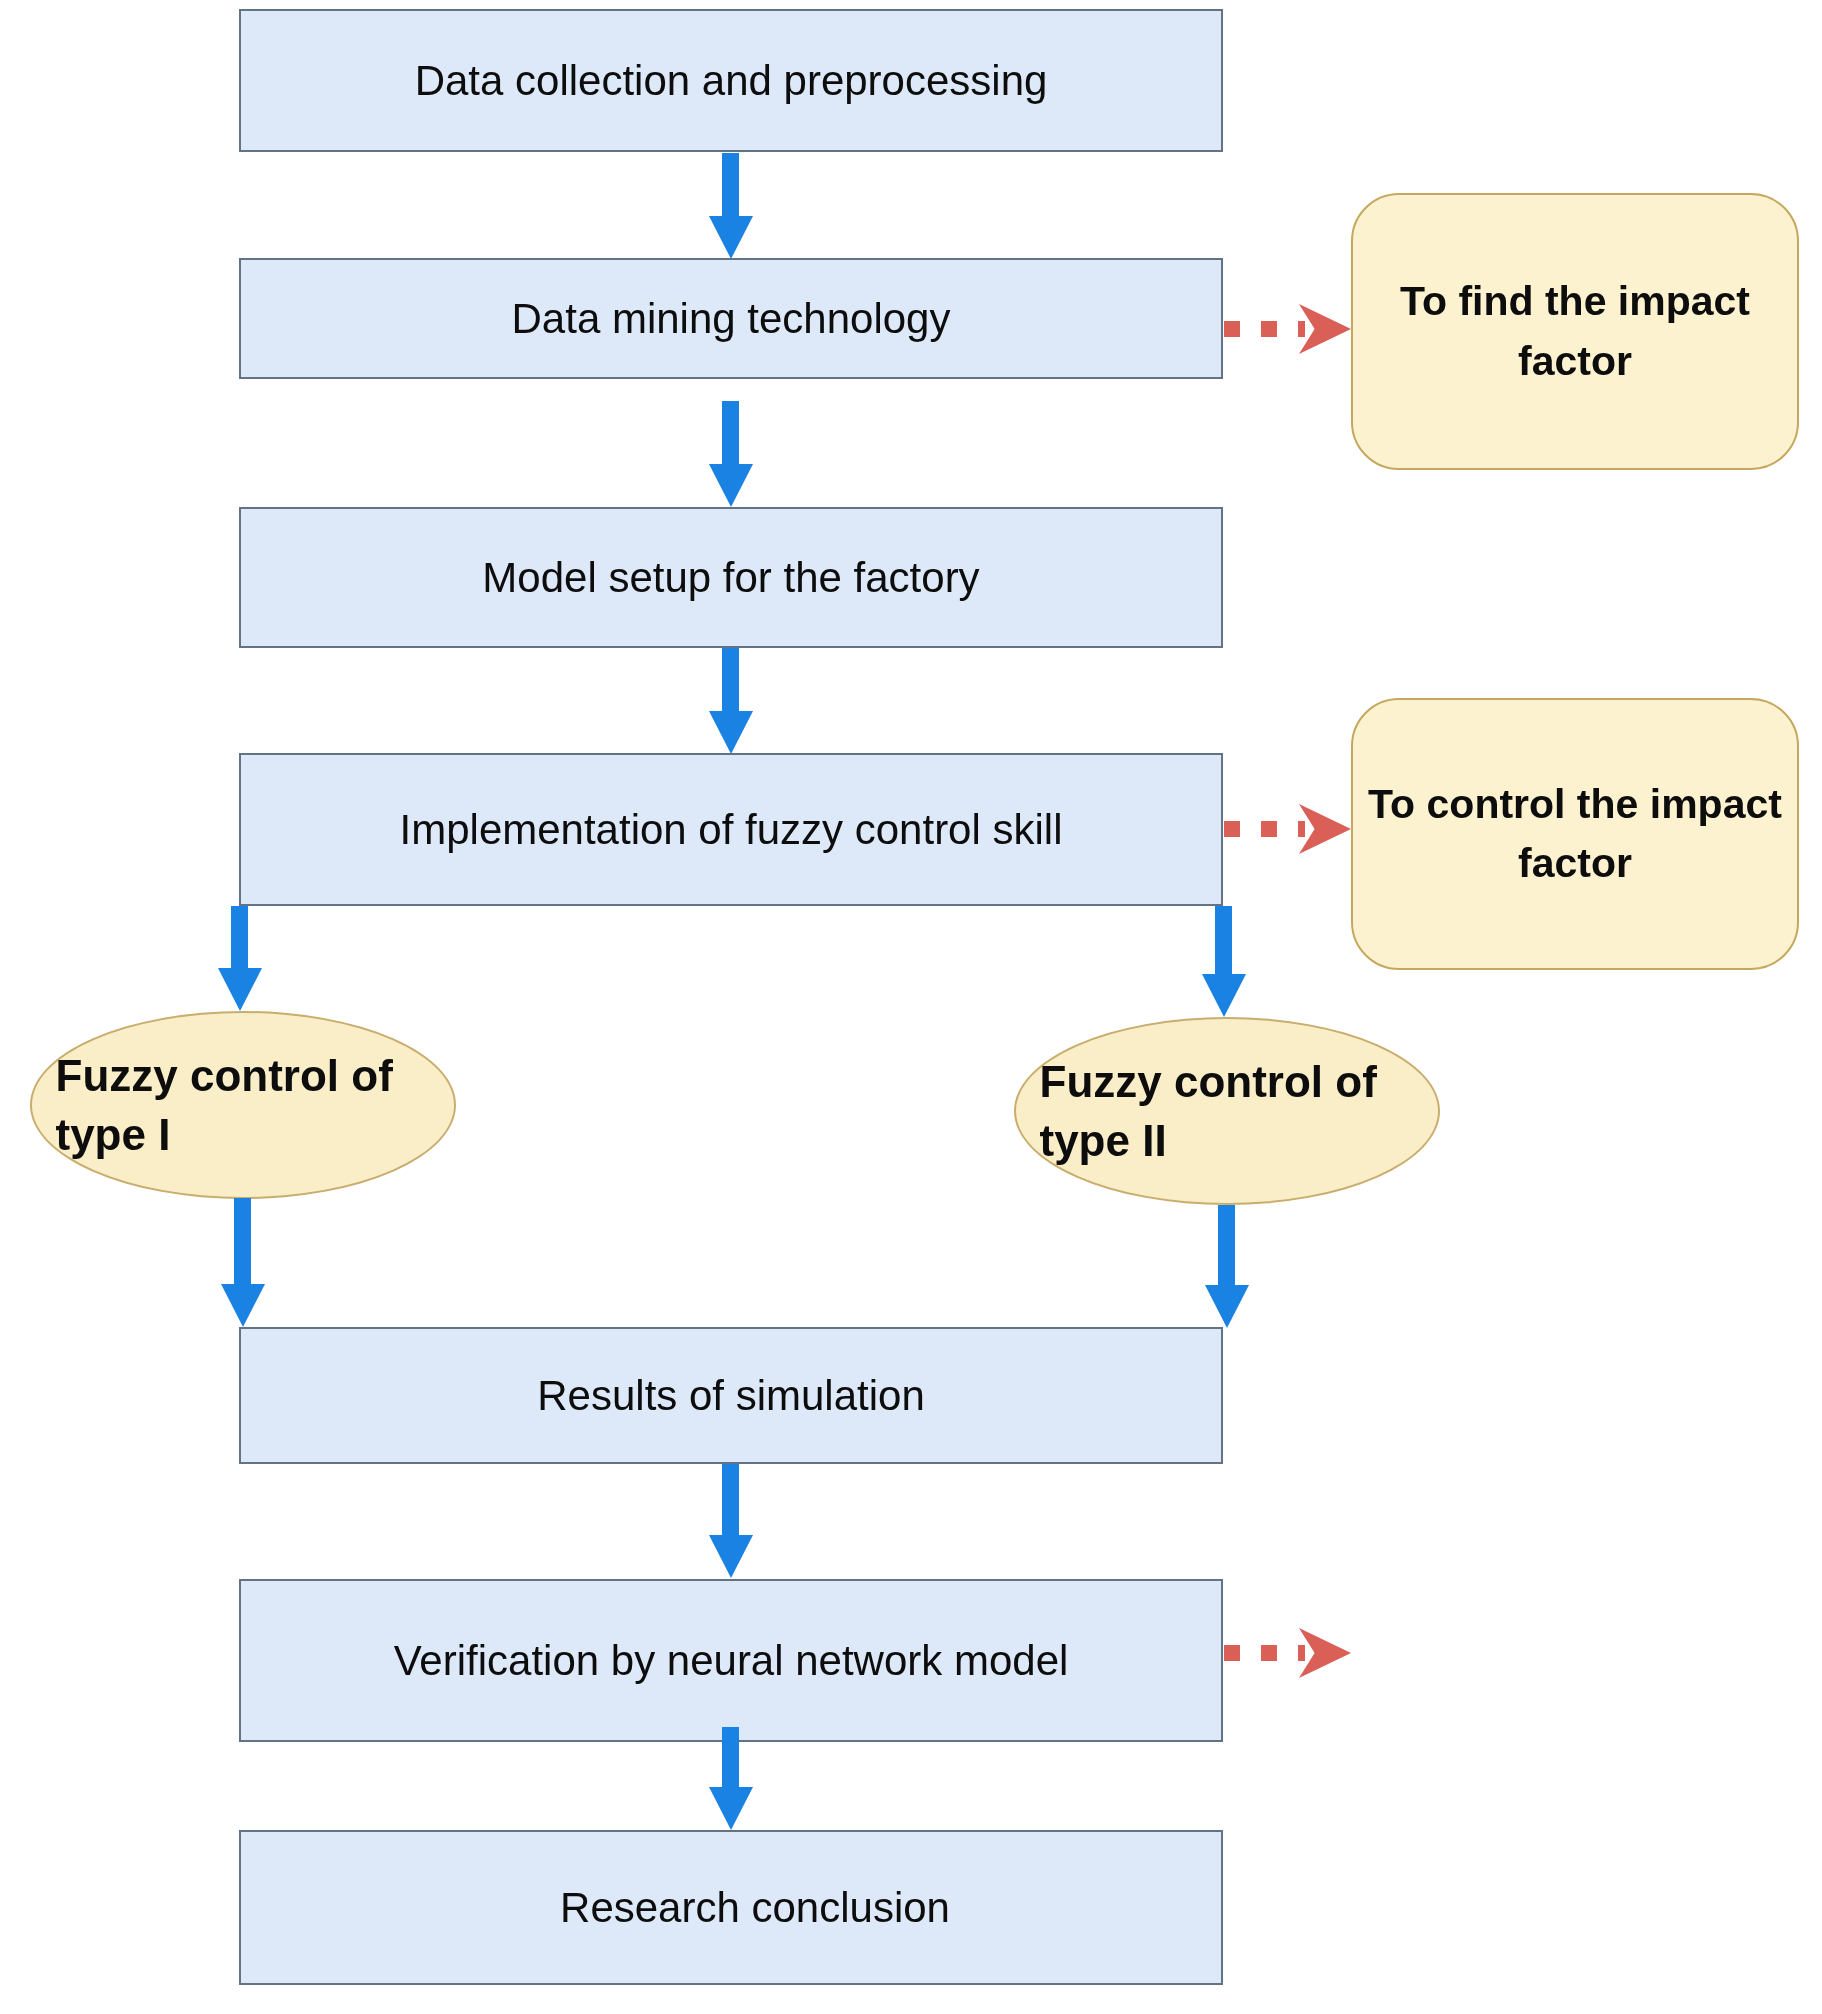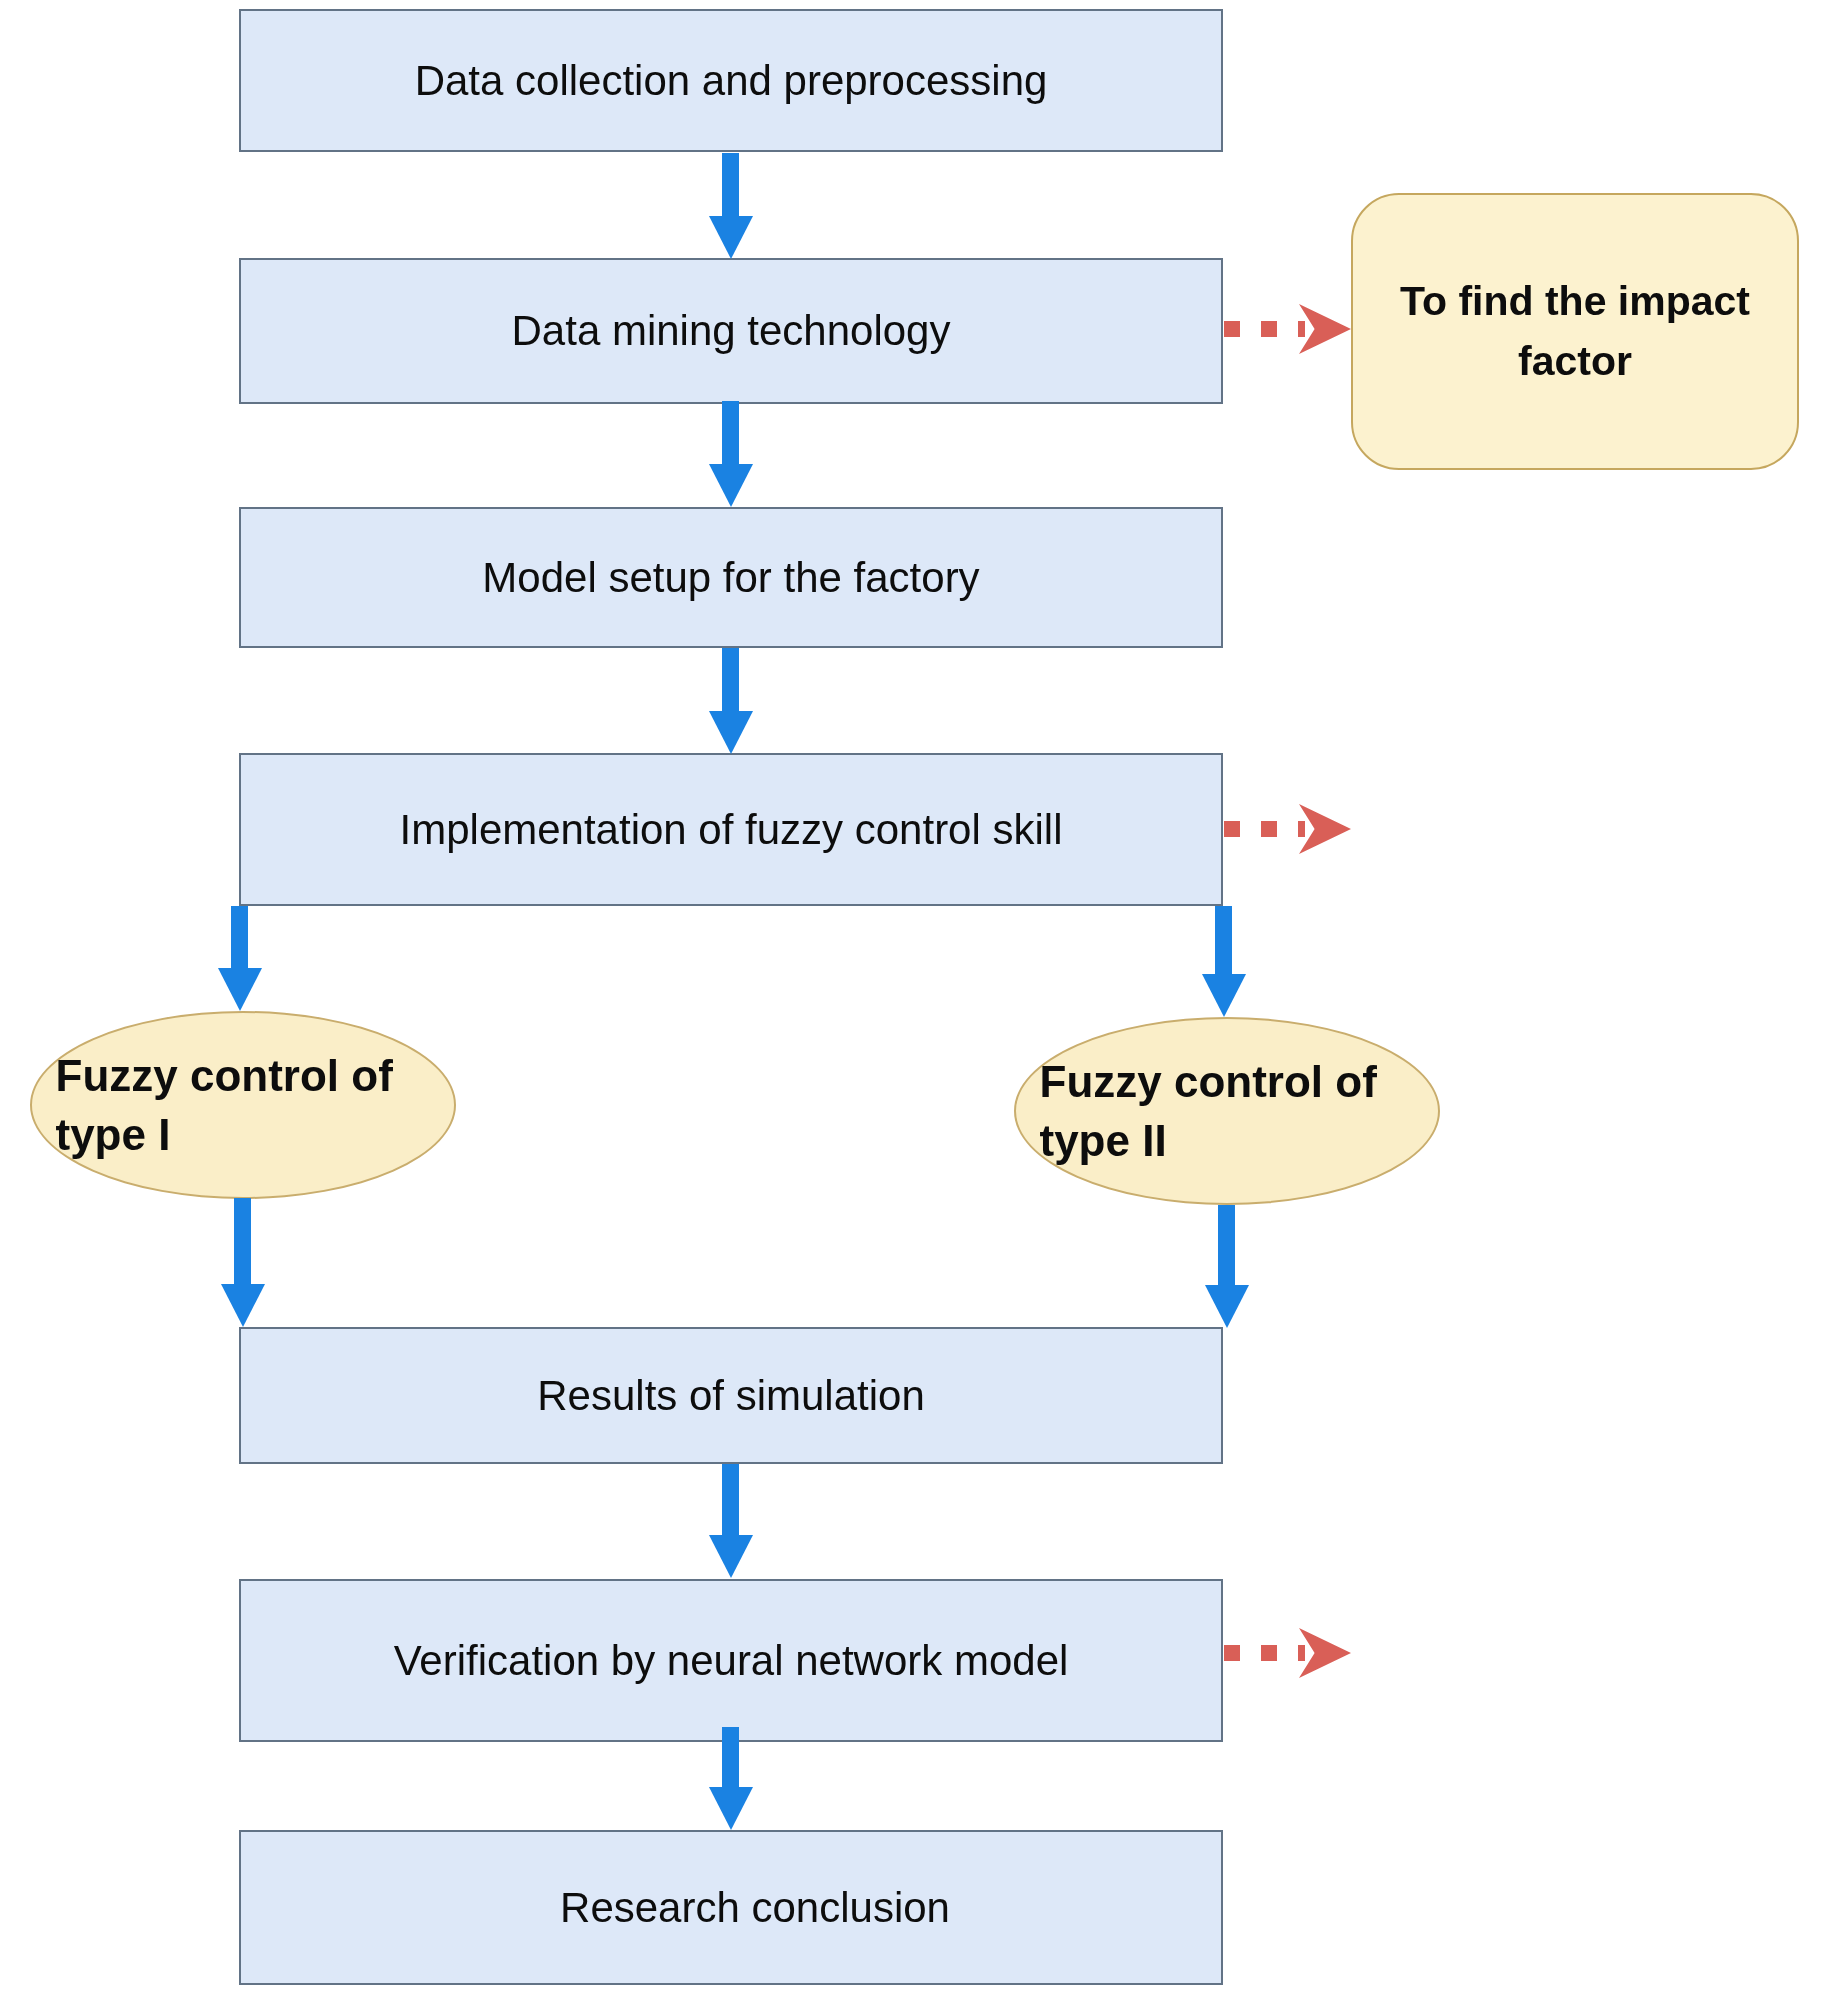--- a/index.html
+++ b/index.html
@@ -106,21 +106,21 @@
 </style>
 </head>
 <body>
 
 <div class="canvas">
 
   <div class="pbox" style="top:9.4px; height:143px;">
     <span class="lbl">Data collection and preprocessing</span>
   </div>
 
-  <div class="pbox" style="top:258px; height:146px;">
+  <div class="pbox" style="top:258px; height:121px;">
     <span class="lbl">Data mining technology</span>
   </div>
 
   <div class="pbox" style="top:507px; height:141px;">
     <span class="lbl">Model setup for the factory</span>
   </div>
 
   <div class="pbox" style="top:753px; height:153px;">
     <span class="lbl">Implementation of fuzzy control skill</span>
   </div>
@@ -142,20 +142,23 @@
   </div>
 
   <div class="ell" style="left:1014px; top:1017px;">
     <span class="lbl">Fuzzy control of type II</span>
   </div>
 
   <div class="note" style="top:193px; height:277px;">
     <span class="lbl">To find the impact factor</span>
   </div>
 
+  <div class="note" style="top:698px; height:272px;">
+    <span class="lbl">To control the impact factor</span>
+  </div>
 
 
   <div class="varrow" style="left:709px; top:153px; height:106px;">
     <div class="shaft"></div>
     <div class="head"></div>
   </div>
 
   <div class="varrow" style="left:709px; top:401px; height:106px;">
     <div class="shaft"></div>
     <div class="head"></div>

